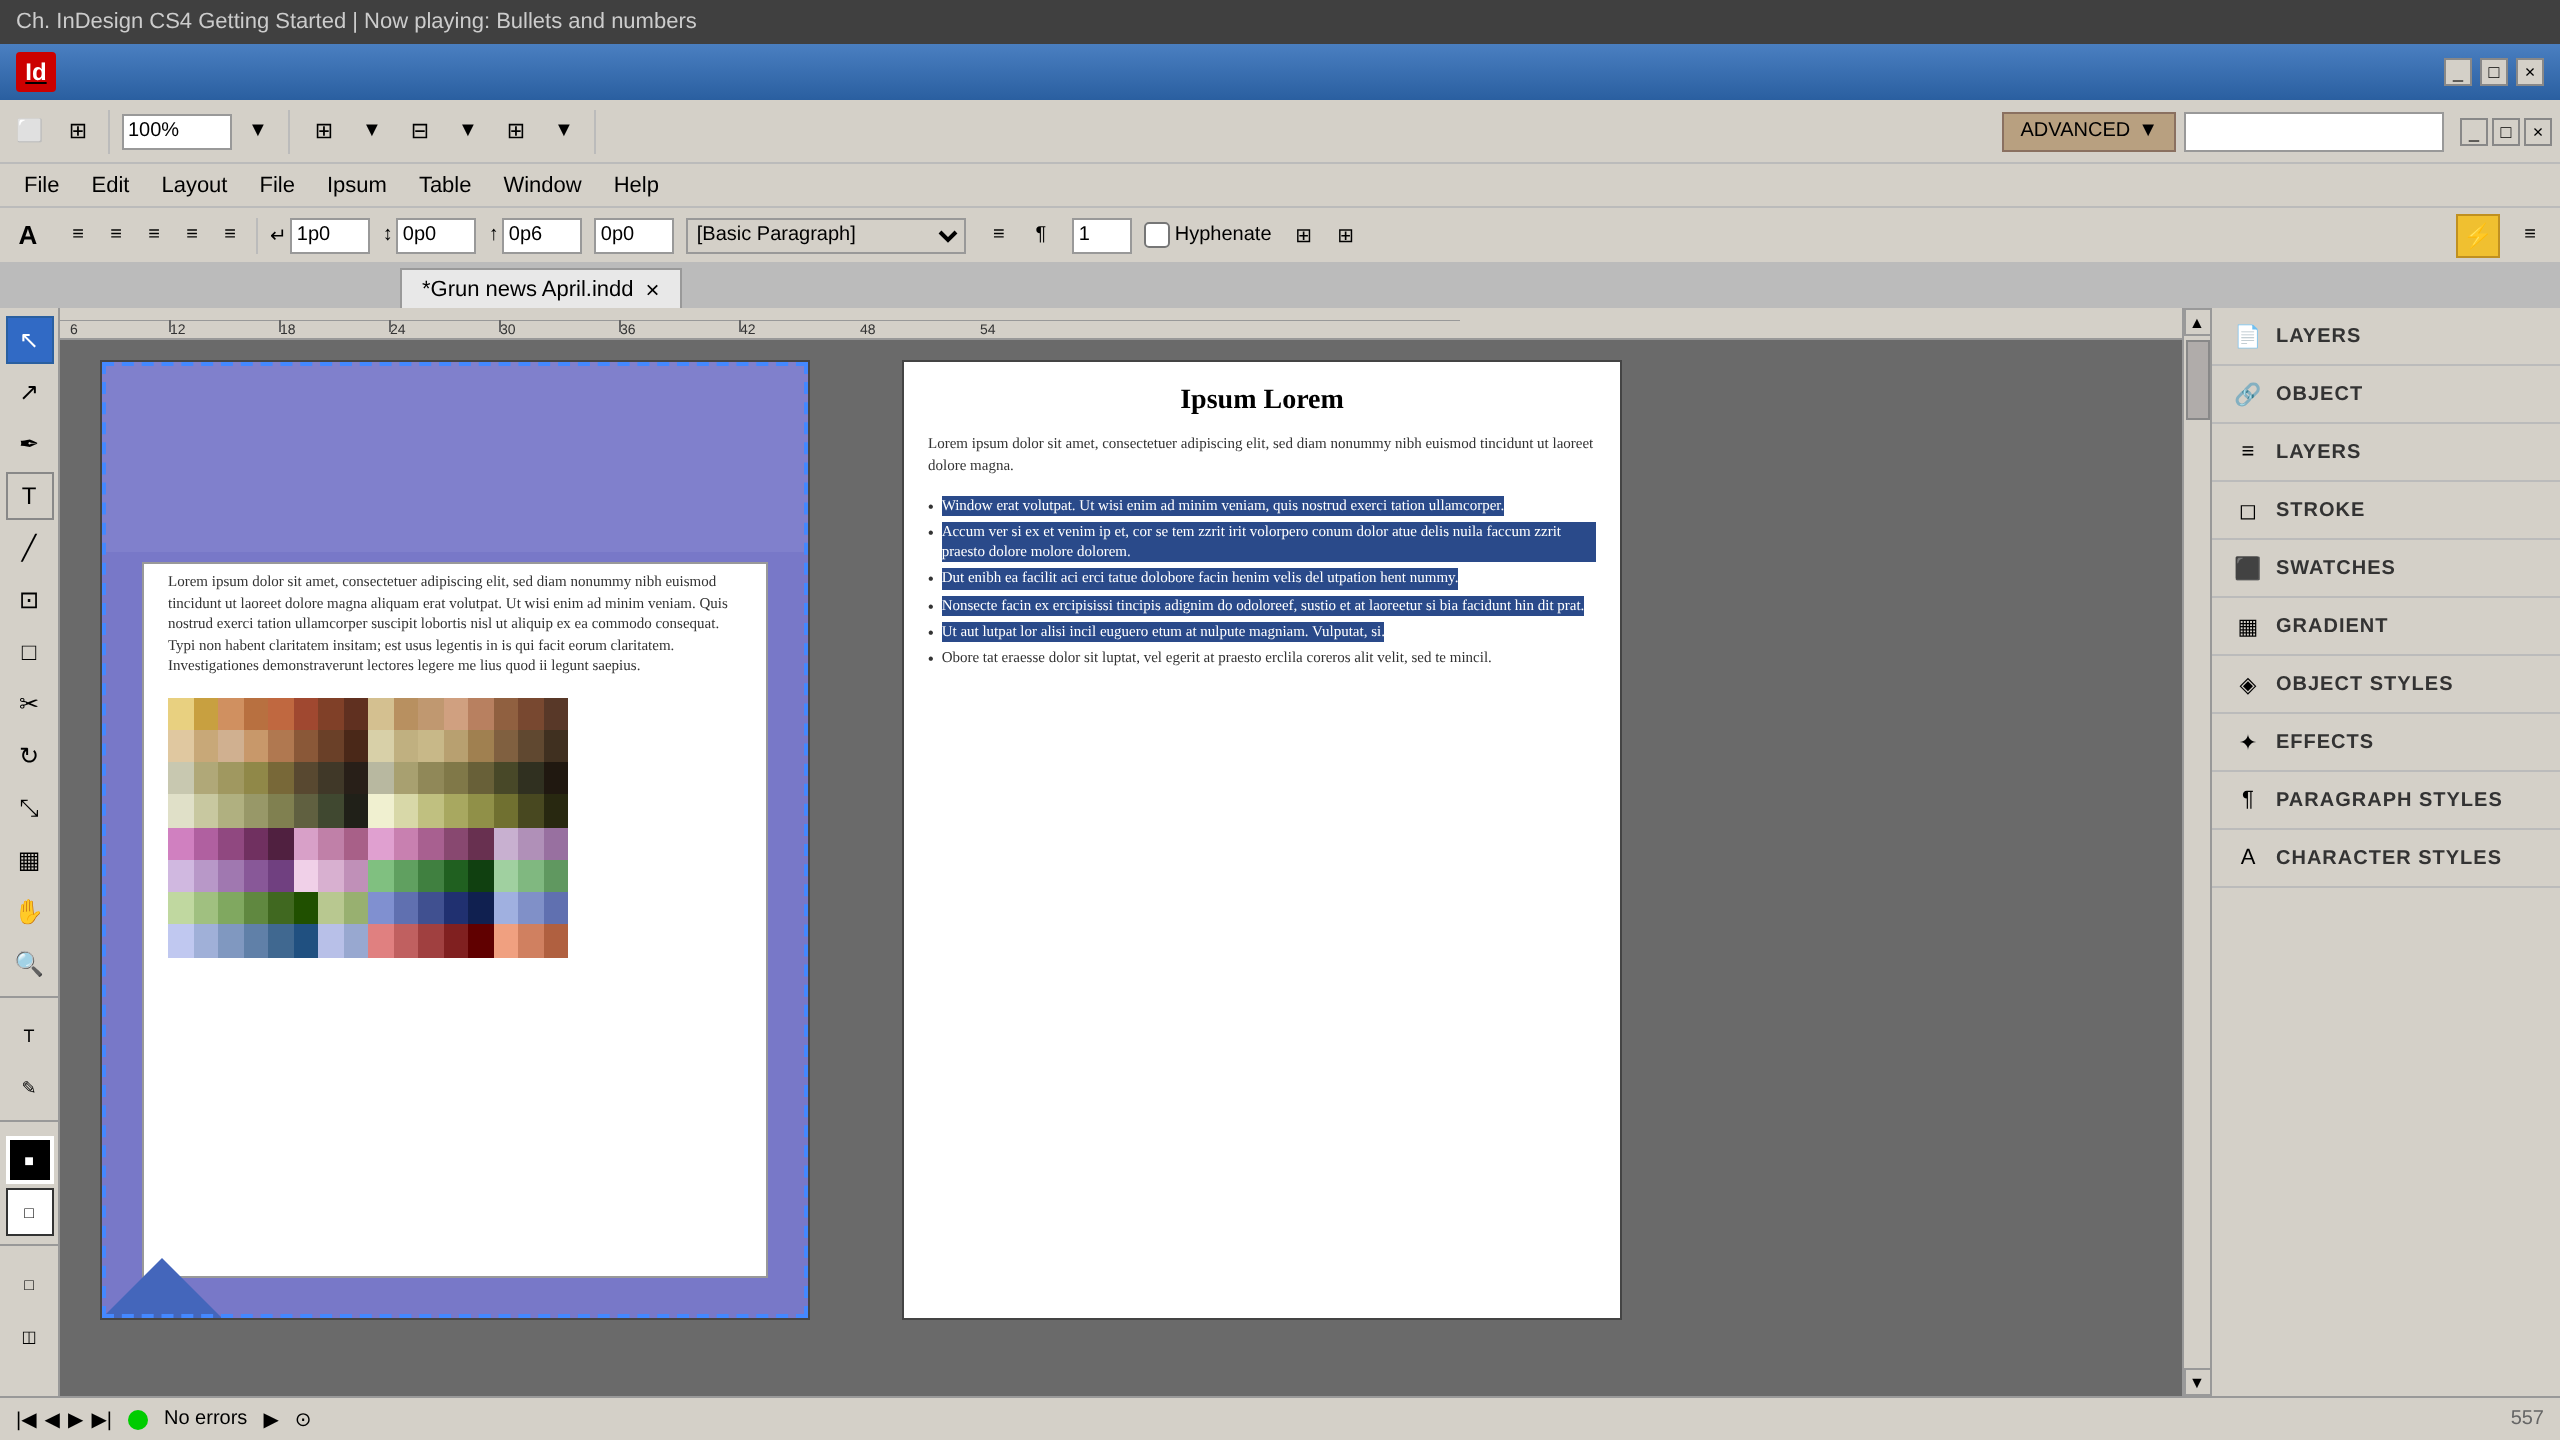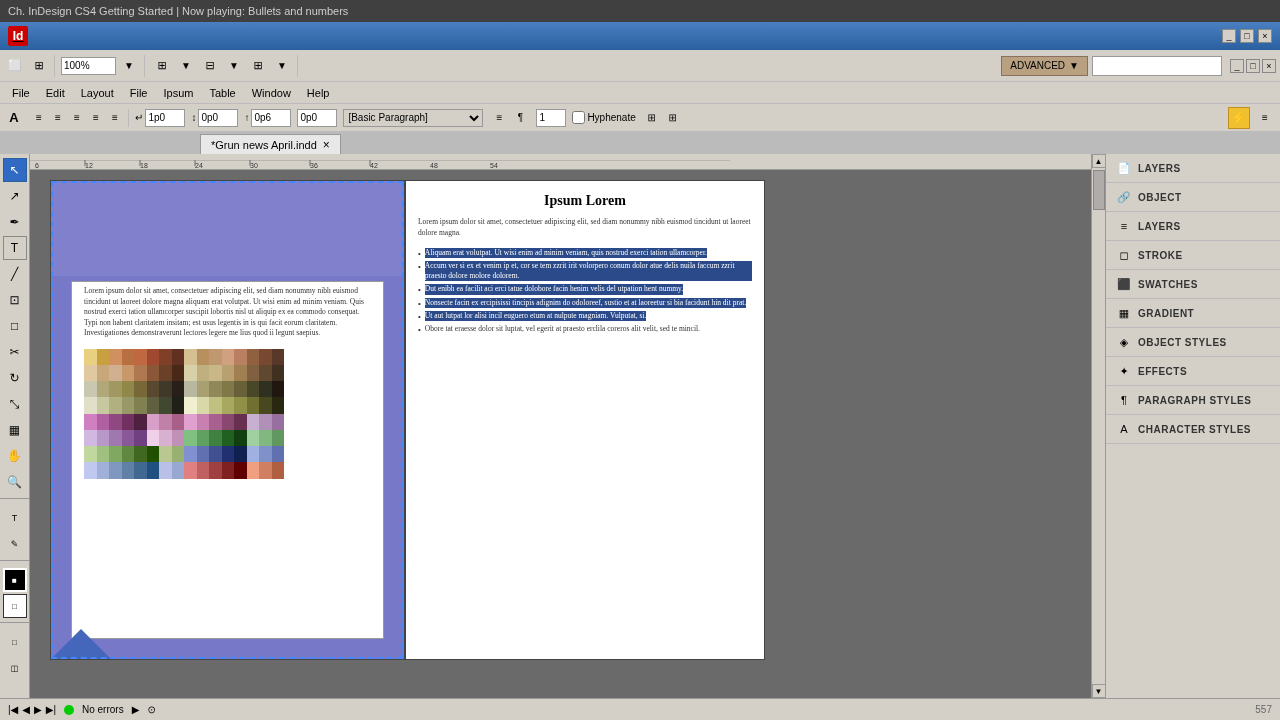--- a/index.html
+++ b/index.html
@@ -263,20 +263,21 @@
     }
 
     
     #right-page {
       width: 360px;
       height: 480px;
       background: white;
       border: 1px solid #444;
       position: relative;
       overflow: hidden;
+      margin-left: 46px;
     }
 
     .right-page-title {
       text-align: center;
       font-size: 14px;
       font-weight: bold;
       padding: 12px 8px 6px;
       font-family: Georgia, serif;
     }
 
@@ -822,21 +823,21 @@
 
             <div style="position:absolute;bottom:0;left:0;width:0;height:0;border-left:30px solid transparent;border-right:30px solid transparent;border-bottom:30px solid #4466bb;"></div>
           </div>
 
           <div id="right-page">
             <div class="right-page-title">Ipsum Lorem</div>
             <div class="right-page-intro">Lorem ipsum dolor sit amet, consectetuer adipiscing elit, sed diam nonummy nibh euismod tincidunt ut laoreet dolore magna.</div>
             <div class="bullet-section" id="bullet-list-container">
                 <div class="bullet-item">
                   <span class="bullet-dot">•</span>
-                  <span class="bullet-text selected">Aliquam erat volutpat. Ut wisi enim ad minim veniam, quis nostrud exerci tation ullamcorper.</span>
+                  <span class="bullet-text selected">Window erat volutpat. Ut wisi enim ad minim veniam, quis nostrud exerci tation ullamcorper.</span>
                 </div>
                 <div class="bullet-item">
                   <span class="bullet-dot">•</span>
                   <span class="bullet-text selected">Accum ver si ex et venim ip et, cor se tem zzrit irit volorpero conum dolor atue delis nuila faccum zzrit praesto dolore molore dolorem.</span>
                 </div>
                 <div class="bullet-item">
                   <span class="bullet-dot">•</span>
                   <span class="bullet-text selected">Dut enibh ea facilit aci erci tatue dolobore facin henim velis del utpation hent nummy.</span>
                 </div>
                 <div class="bullet-item">

